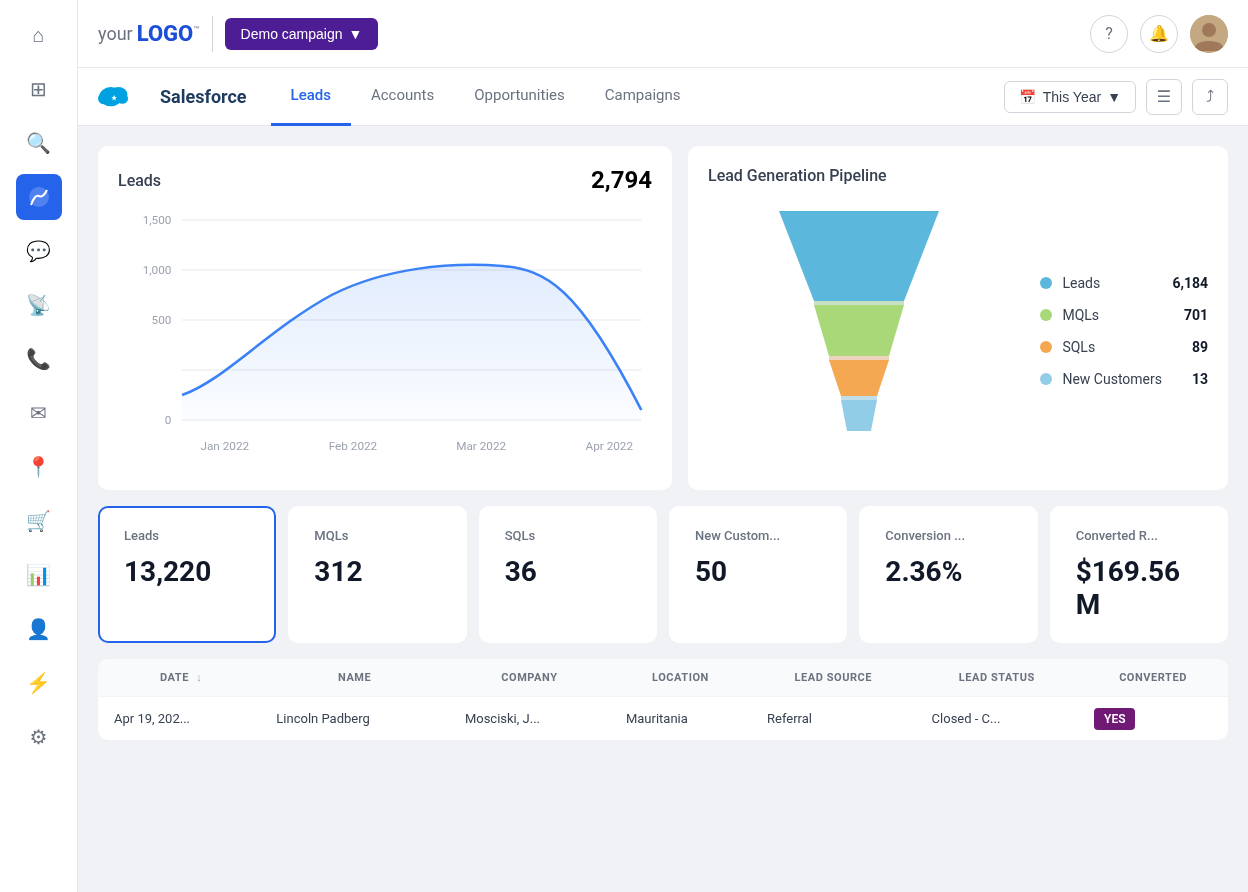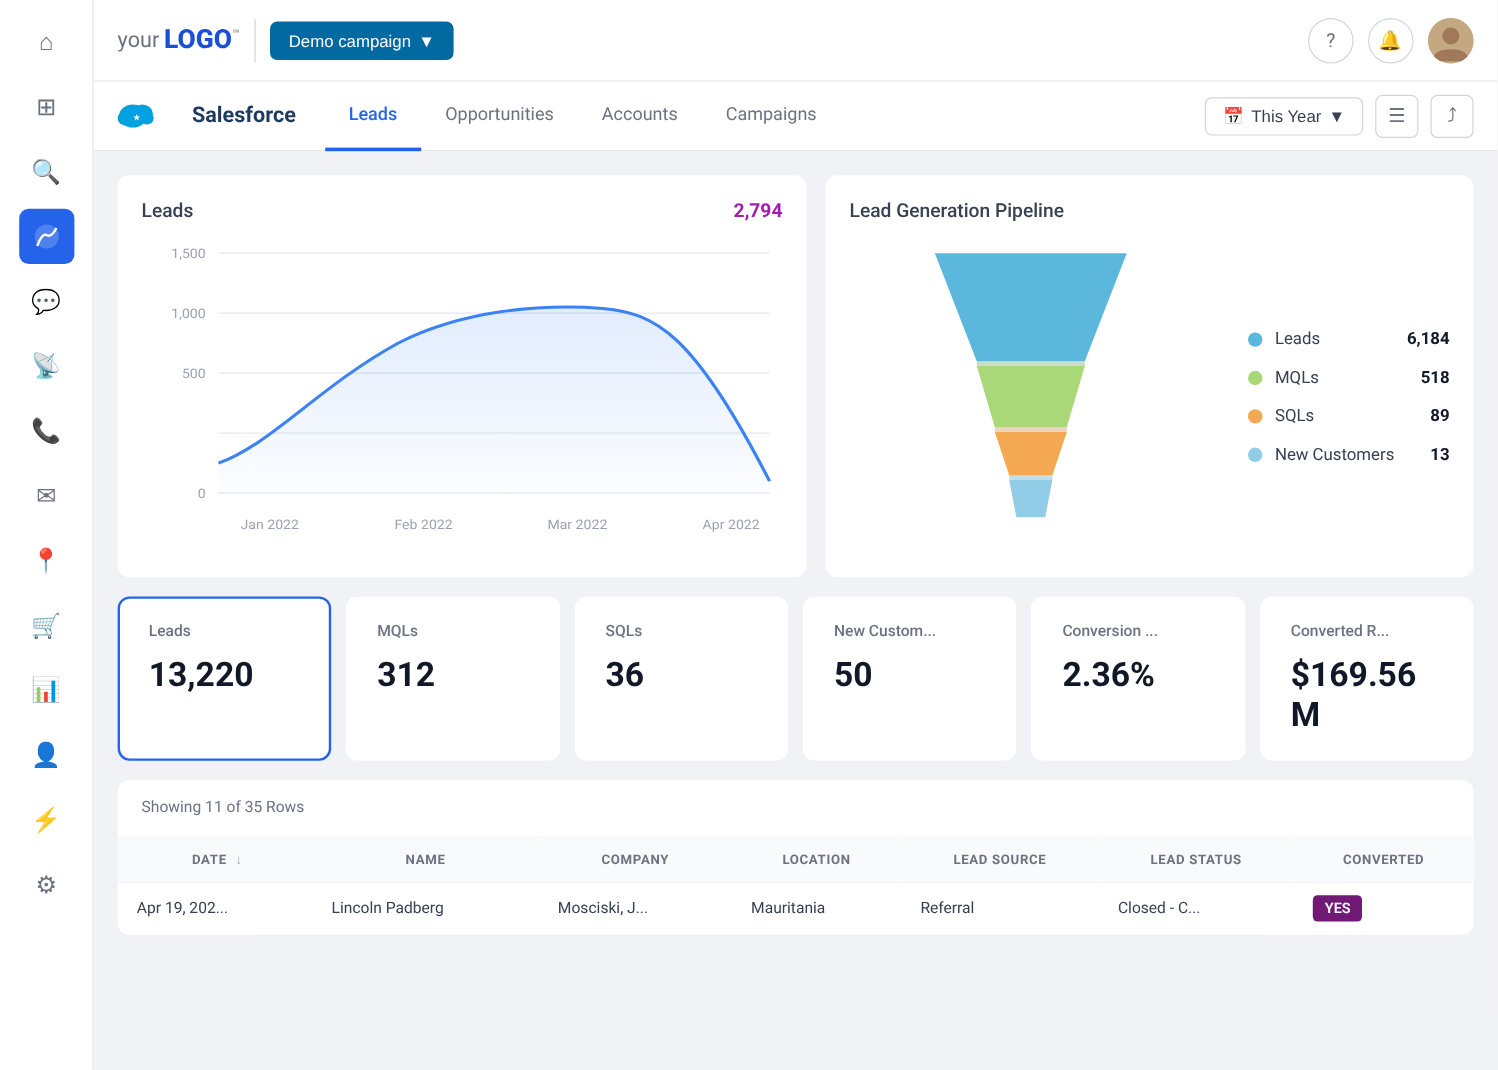--- a/index.html
+++ b/index.html
@@ -39,21 +39,21 @@
       align-items: center;
       padding: 0 20px;
       gap: 4px;
     }
     .logo { display: flex; align-items: center; gap: 4px; font-size: 18px; }
     .logo-your { color: #6b7280; font-weight: 400; }
     .logo-logo { color: #1d4ed8; font-weight: 800; font-size: 22px; }
     .logo-tm { color: #9ca3af; font-size: 10px; vertical-align: super; }
     .divider-v { width: 1px; height: 36px; background: #d1d5db; margin: 0 8px; }
     .demo-btn {
-      background: #0369a1; color: #fff; border: none; border-radius: 6px;
+      background: #4c1d95; color: #fff; border: none; border-radius: 6px;
       padding: 8px 16px; font-size: 14px; cursor: pointer; display: flex; align-items: center; gap: 6px;
     }
     .topbar-right { margin-left: auto; display: flex; align-items: center; gap: 12px; }
     .icon-btn {
       width: 38px; height: 38px; border-radius: 50%; border: 1px solid #d1d5db;
       display: flex; align-items: center; justify-content: center; cursor: pointer; font-size: 16px;
       background: #fff; color: #6b7280;
     }
     .avatar { width: 38px; height: 38px; border-radius: 50%; background: #c4a882; cursor: pointer; overflow: hidden; display: flex; align-items: center; justify-content: center; }
 
@@ -122,21 +122,21 @@
       padding: 20px;
       flex: 1;
     }
     .chart-header {
       display: flex;
       justify-content: space-between;
       align-items: center;
       margin-bottom: 16px;
     }
     .chart-title { font-size: 16px; font-weight: 500; color: #374151; }
-    .chart-value { font-size: 16px; font-weight: 700; color: #a21caf; }
+    .chart-value { font-size: 24px; font-weight: 700; color: #000000; }
 
     .line-chart-area { position: relative; height: 260px; }
     .chart-svg { width: 100%; height: 100%; }
 
     
     .pipeline-card {
       background: #fff;
       border-radius: 10px;
       padding: 20px;
       width: 540px;
@@ -264,24 +264,24 @@
         <ellipse cx="10" cy="20" rx="10" ry="9" fill="#00a1e0"></ellipse>
         <ellipse cx="38" cy="20" rx="9" ry="8" fill="#00a1e0"></ellipse>
         <text x="25" y="22" text-anchor="middle" fill="white" font-size="10" font-weight="bold">★</text>
       </svg>
       <span class="sf-name">Salesforce</span>
     </div>
     <div class="tab active">
       <span>Leads</span>
     </div>
     <div class="tab">
+      <span>Accounts</span>
+    </div>
+    <div class="tab">
       <span>Opportunities</span>
-    </div>
-    <div class="tab">
-      <span>Accounts</span>
     </div>
     <div class="tab">
       <span>Campaigns</span>
     </div>
     <div class="nav-right">
       <button class="this-year-btn">
         <span>📅</span>
         <span>This Year</span>
         <span>▼</span>
       </button>
@@ -358,21 +358,21 @@
           </div>
           <div class="pipeline-legend">
             <div class="legend-item">
               <div class="legend-dot" style="background:#5bb7db"></div>
               <span class="legend-label">Leads</span>
               <span class="legend-val">6,184</span>
             </div>
             <div class="legend-item">
               <div class="legend-dot" style="background:#a8d878"></div>
               <span class="legend-label">MQLs</span>
-              <span class="legend-val">518</span>
+              <span class="legend-val">701</span>
             </div>
             <div class="legend-item">
               <div class="legend-dot" style="background:#f5a852"></div>
               <span class="legend-label">SQLs</span>
               <span class="legend-val">89</span>
             </div>
             <div class="legend-item">
               <div class="legend-dot" style="background:#92cde8"></div>
               <span class="legend-label">New Customers</span>
               <span class="legend-val">13</span>
@@ -403,21 +403,20 @@
         <div class="stat-label">Conversion ...</div>
         <div class="stat-value">2.36%</div>
       </div>
       <div class="stat-card">
         <div class="stat-label">Converted R...</div>
         <div class="stat-value">$169.56 M</div>
       </div>
     </div>
 
     <div class="table-card">
-      <div class="table-header">Showing 11 of 35 Rows</div>
       <table>
         <thead>
           <tr>
             <th>
               <span>DATE</span>
               <span class="sort-icon">↓</span>
             </th>
             <th><span>NAME</span></th>
             <th><span>COMPANY</span></th>
             <th><span>LOCATION</span></th>

